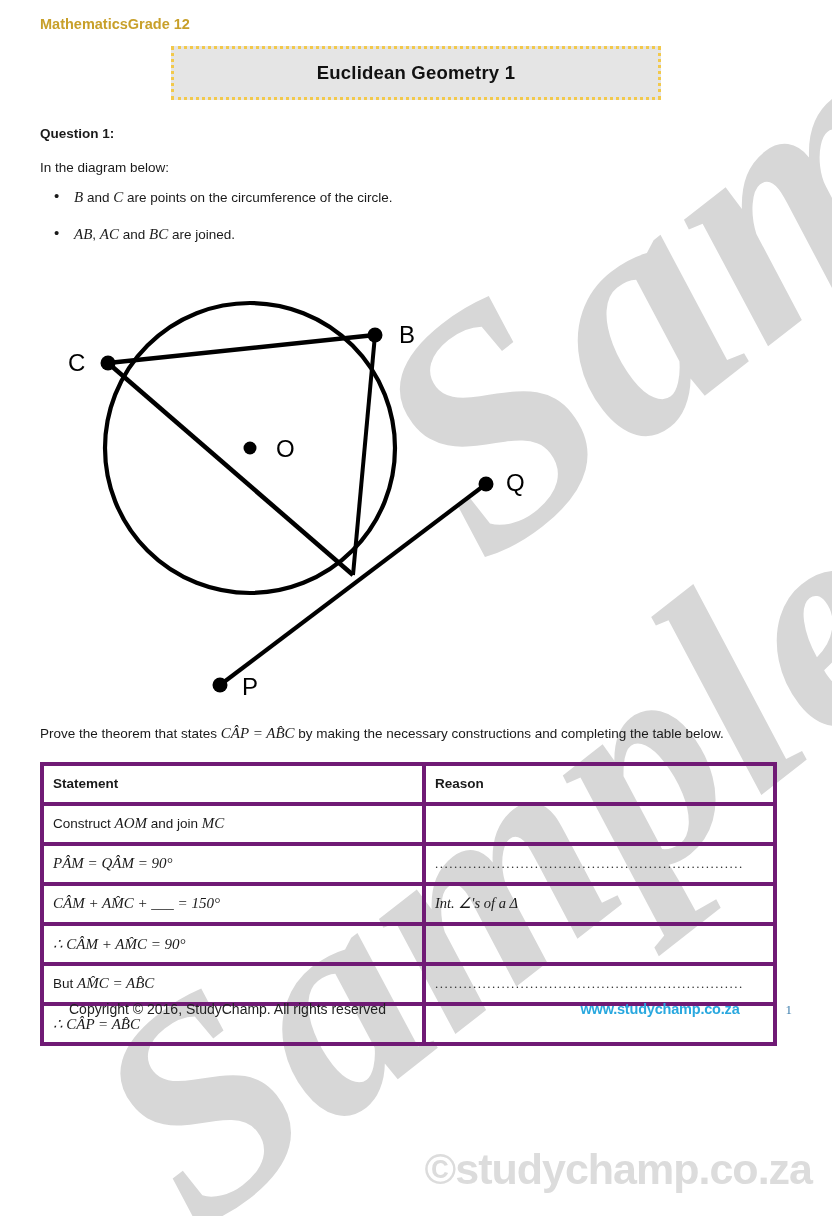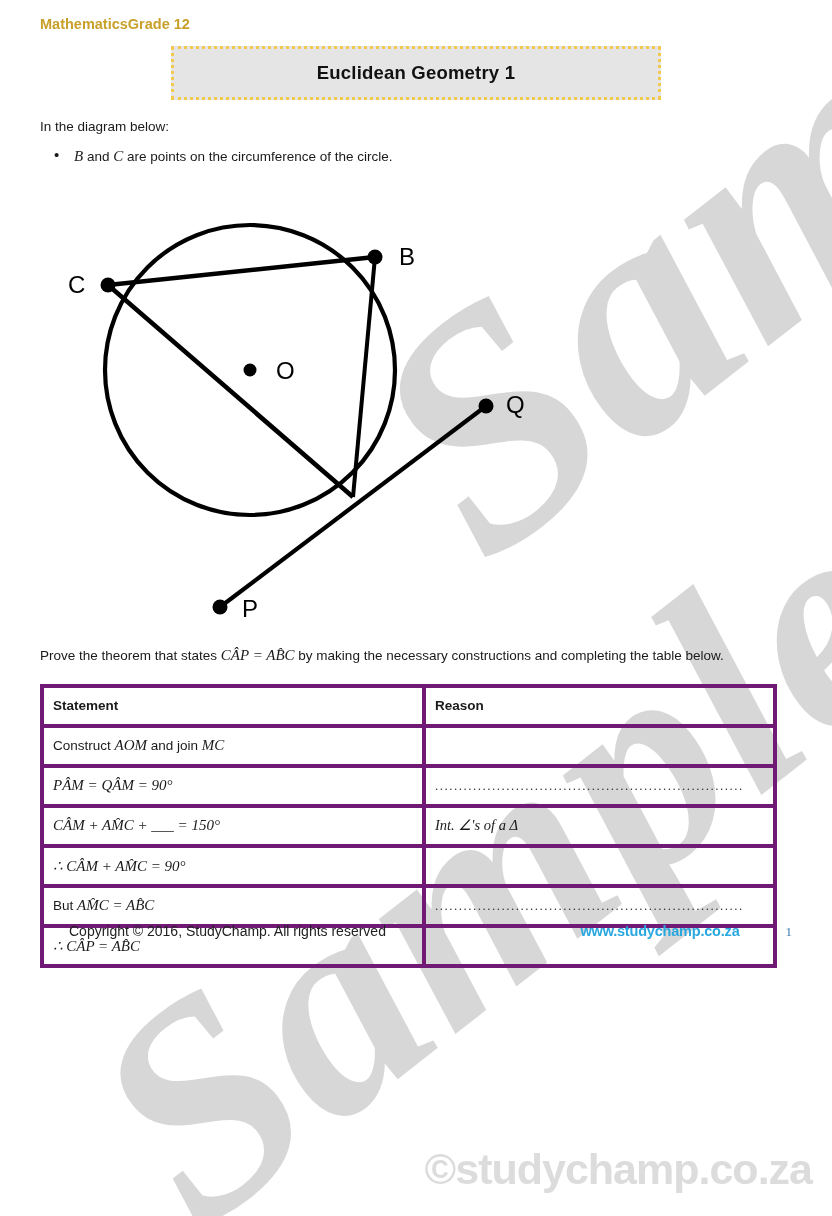--- a/index.html
+++ b/index.html
@@ -239,25 +239,29 @@
     <span>Grade 12</span>
   </div>
 
   <div id="title-box-wrap">
     <div id="title-box">
       <span id="title-text">Euclidean Geometry 1</span>
     </div>
   </div>
 
   <div class="body-block">
+    <div id="question-label">Question 1:</div>
     <div id="intro-line">In the diagram below:</div>
 
     <ul id="given-list">
       <li>
         <span class="mi">B</span><span> and </span><span class="mi">C</span><span> are points on the circumference of the circle.</span>
+      </li>
+      <li>
+        <span class="mi">AB</span><span>, </span><span class="mi">AC</span><span> and </span><span class="mi">BC</span><span> are joined.</span>
       </li>
     </ul>
   </div>
 
   <div id="diagram-wrap">
     <svg id="geometry-figure" width="520" height="440" viewBox="0 0 520 440">
 
       <circle cx="230" cy="185" r="145" fill="none" stroke="#000000" stroke-width="4.2"></circle>
 
       <line x1="88" y1="100" x2="355" y2="72" stroke="#000000" stroke-width="4.6"></line>

